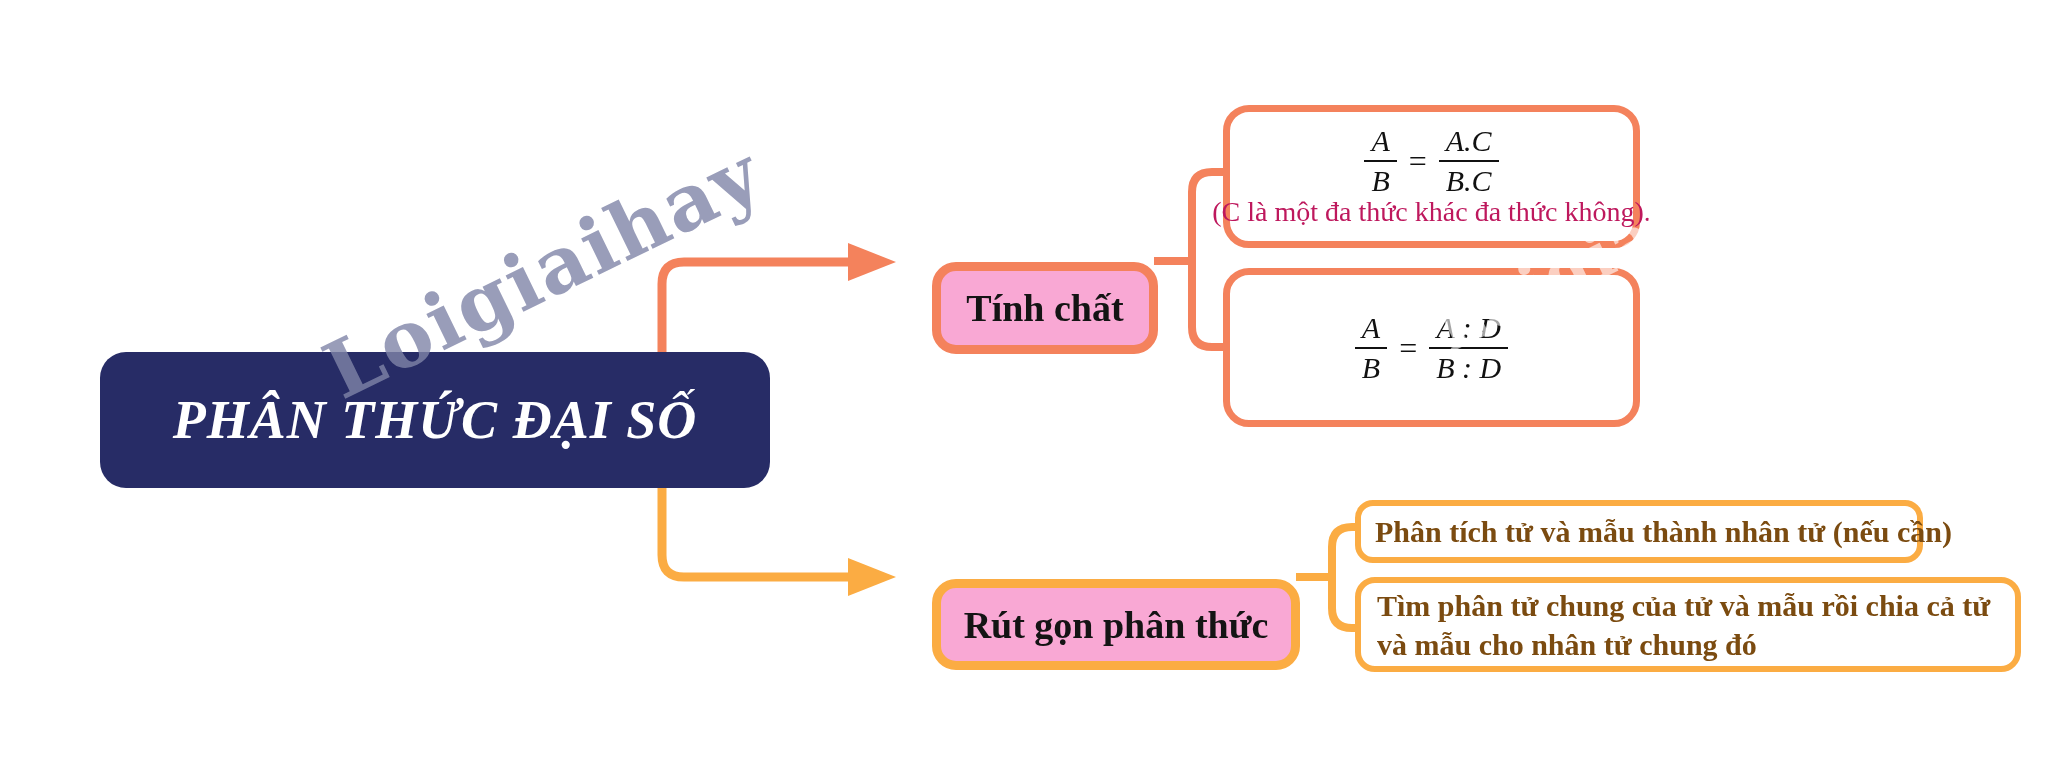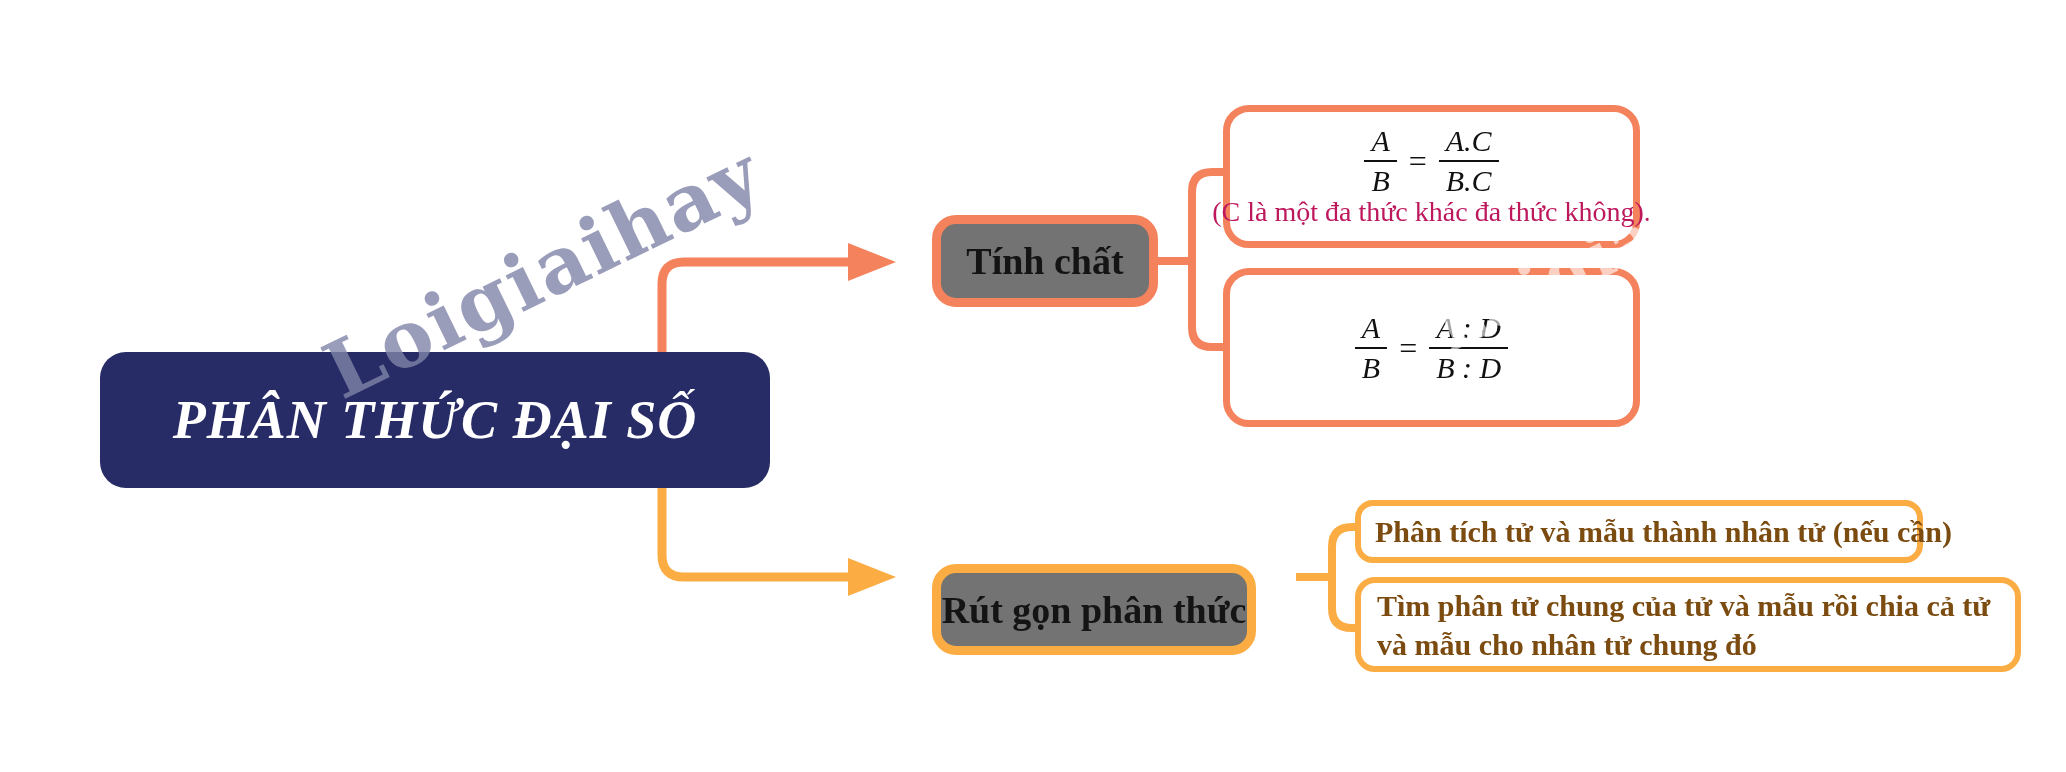--- a/index.html
+++ b/index.html
@@ -14,27 +14,27 @@
   .root{
     position:absolute;left:100px;top:352px;width:670px;height:136px;
     background:#272c66;border-radius:26px;display:flex;align-items:center;justify-content:center;font-style:italic;
   }
   .root span{
     color:#ffffff;font-size:54px;font-weight:bold;letter-spacing:1px;white-space:nowrap;
   }
 
   
   .branch{
-    position:absolute;background:#737373;display:flex;align-items:center;justify-content:center;
+    position:absolute;background:#f9a8d4;display:flex;align-items:center;justify-content:center;margin-top:47px;
   }
   .branch span{font-weight:bold;font-size:38px;color:#141414;white-space:nowrap;}
   .b-salmon{border:9px solid #f4825c;border-radius:24px;}
   .b-yellow{border:9px solid #fbac43;border-radius:24px;}
   .tinh-chat{left:932px;top:215px;width:226px;height:92px;}
-  .rut-gon{left:932px;top:564px;width:324px;height:91px;}
+  .rut-gon{left:932px;top:532px;width:368px;height:91px;}
 
   
   .card{
     position:absolute;background:#ffffff;border:7px solid #f4825c;border-radius:26px;
     display:flex;flex-direction:column;align-items:center;justify-content:center;
   }
   .card-1{left:1223px;top:105px;width:417px;height:143px;}
   .card-2{left:1223px;top:268px;width:417px;height:159px;}
   .formula{display:flex;align-items:center;justify-content:center;color:#111111;
     font-style:italic;font-size:30px;line-height:1;}

